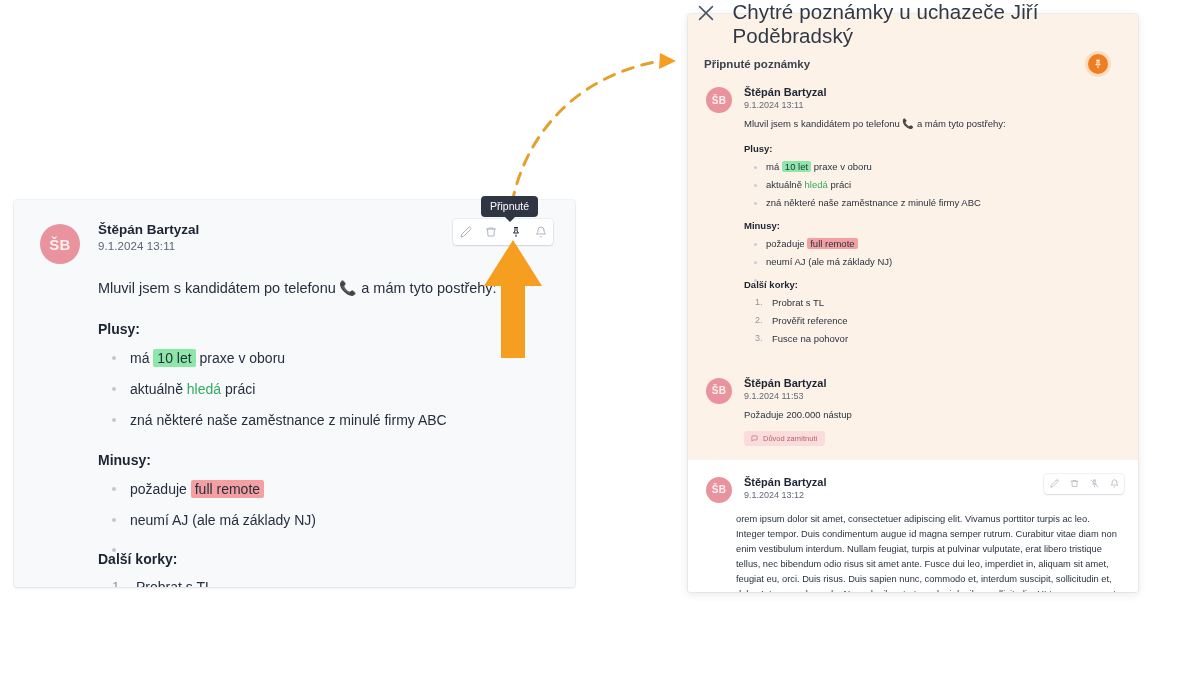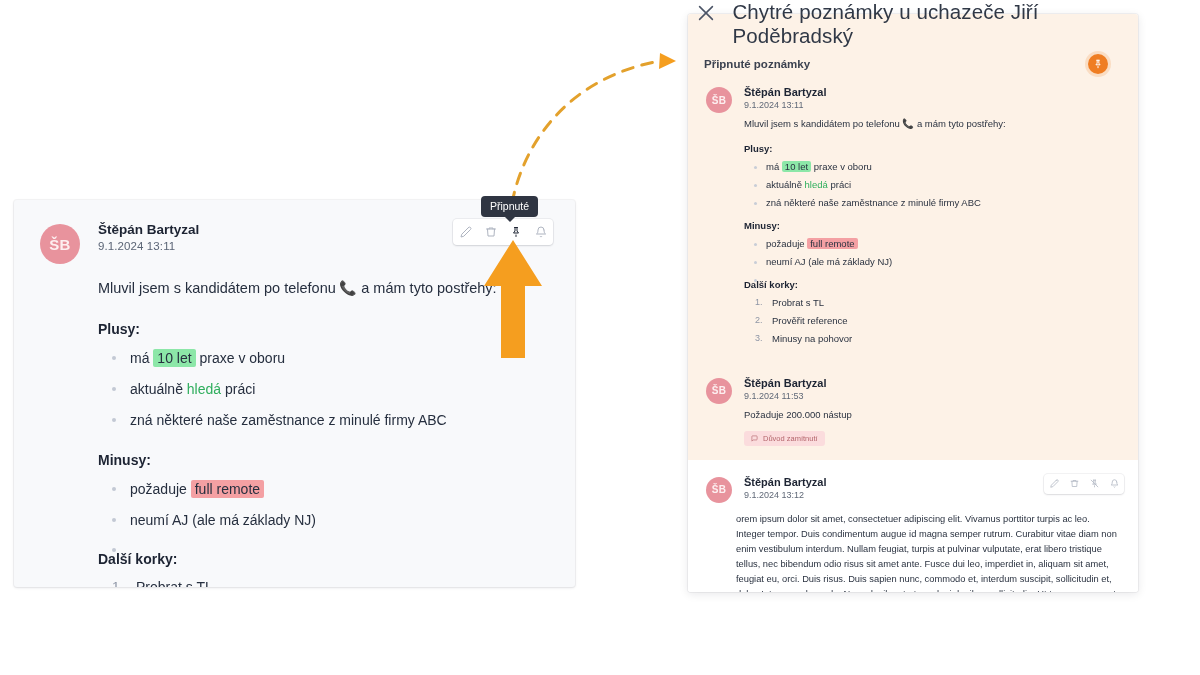--- a/index.html
+++ b/index.html
@@ -274,21 +274,21 @@
           <ul class="nb">
             <li><span>požaduje </span><span class="nhl-red">full remote</span></li>
             <li>neumí AJ (ale má základy NJ)</li>
             <li></li>
           </ul>
 
           <div class="n-sec">Další korky:</div>
           <ol class="nn">
             <li>Probrat s TL</li>
             <li>Prověřit reference</li>
-            <li>Minusy na pohovor</li>
+            <li>Fusce na pohovor</li>
           </ol>
         </div>
       </div>
 
       <div class="note" style="margin-top:22px;">
         <div class="avatar small">ŠB</div>
         <div class="note-col">
           <div class="n-name">Štěpán Bartyzal</div>
           <div class="n-date">9.1.2024 11:53</div>
           <div class="n-text">Požaduje 200.000 nástup</div>

